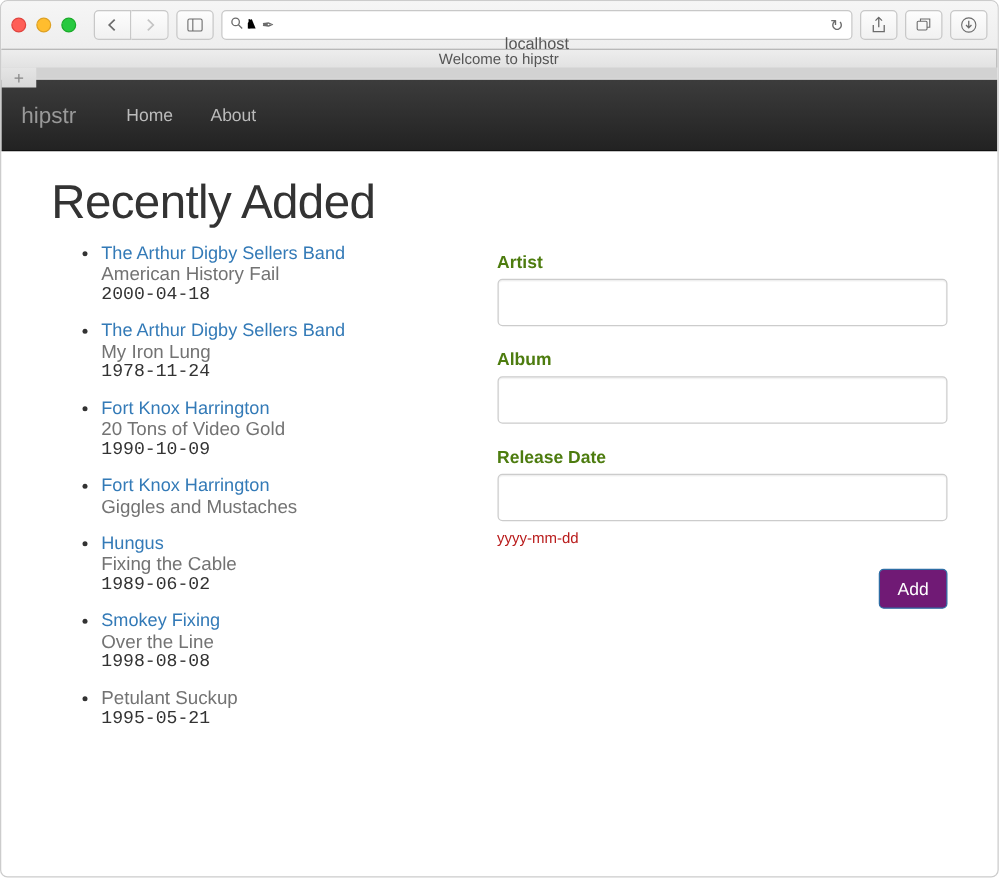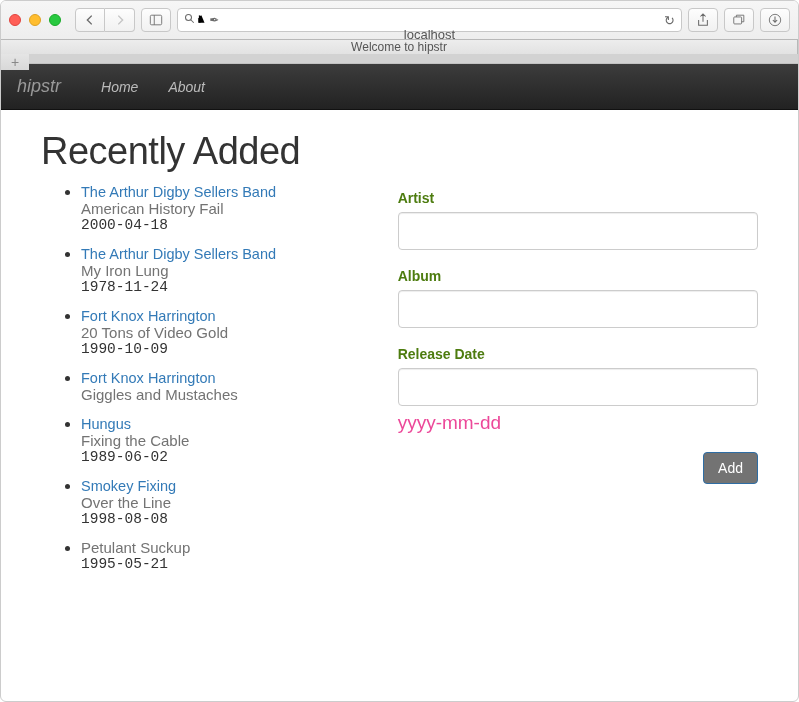--- a/index.html
+++ b/index.html
@@ -113,25 +113,24 @@
     }
     
     .page {
       height: calc(702px - 38px - 24px - 2px);
       overflow: auto;
     }
     .navbar {
       background: #222;
       background: linear-gradient(#3c3c3c, #222);
       border-bottom: 1px solid #111;
-      height: 46px;
+      height: 57px;
       display: flex;
       align-items: center;
       padding: 0 16px;
-      font-style: italic;
     }
     .navbar-brand {
       color: #999;
       font-size: 18px;
       padding: 0 15px 0 0;
       margin-right: 10px;
     }
     .nav-link {
       color: #bbb;
       font-size: 14px;
@@ -195,26 +194,26 @@
     .form-control {
       width: 100%;
       height: 38px;
       border: 1px solid #ccc;
       border-radius: 4px;
       padding: 6px 12px;
       font-size: 14px;
       box-shadow: inset 0 1px 1px rgba(0,0,0,.075);
     }
     .help-text {
-      color: #ec4899;
-      font-size: 19px;
+      color: #b91c1c;
+      font-size: 12px;
       margin-top: 6px;
     }
     .btn-primary {
-      background: #737373;
+      background: #701a75;
       border: 1px solid #2e6da4;
       color: #fff;
       padding: 7px 14px;
       font-size: 14px;
       border-radius: 4px;
       float: right;
       cursor: pointer;
     }
     .icon-svg { width: 14px; height: 14px; }
     .right-buttons { display: flex; gap: 6px; }

